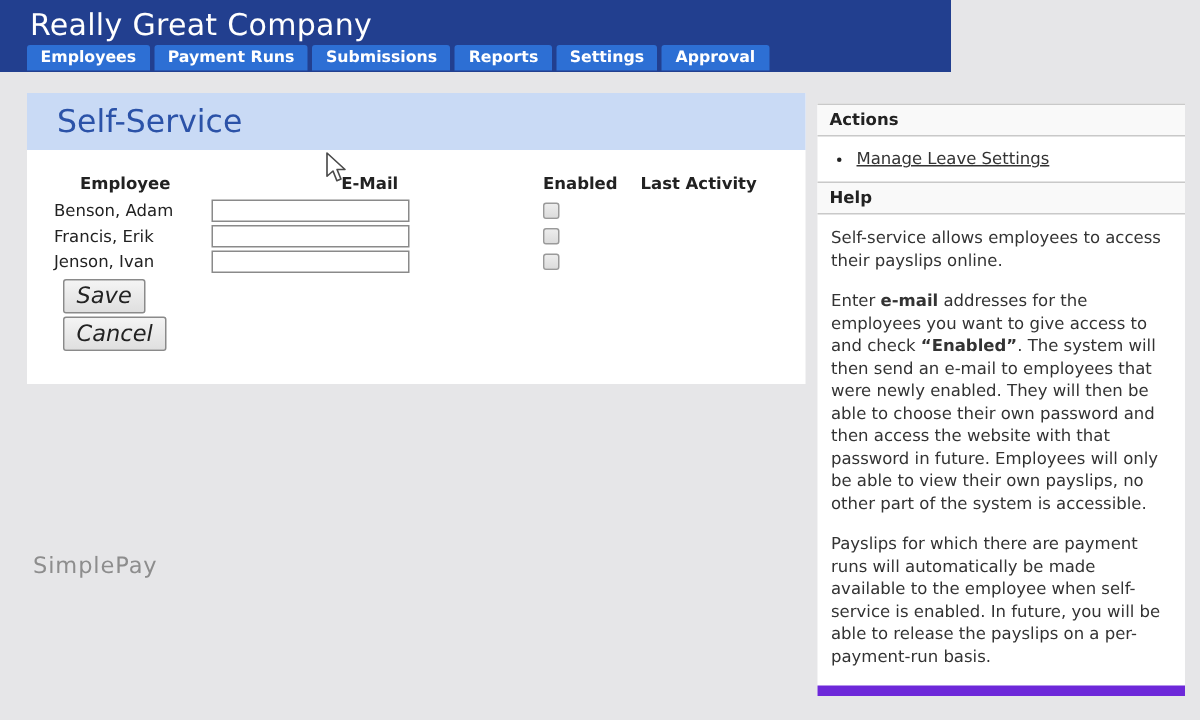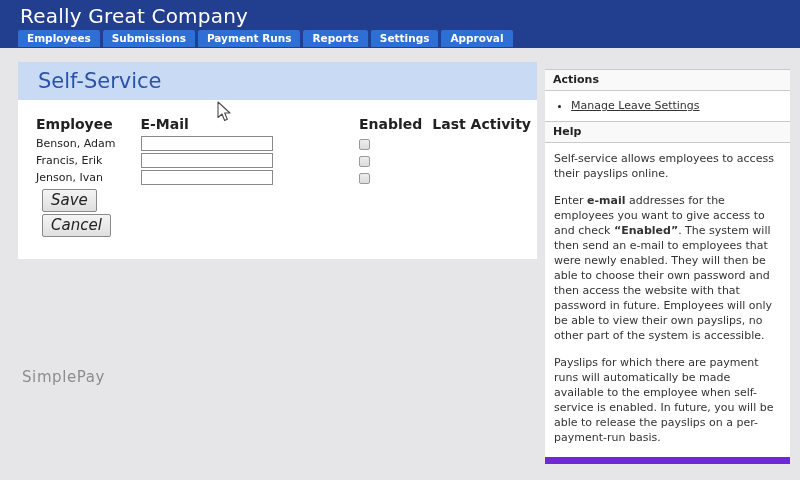--- a/index.html
+++ b/index.html
@@ -1,31 +1,31 @@
 <!DOCTYPE html>
 <html><head>
 <meta charset="utf-8">
 <style>
   * { margin:0; padding:0; box-sizing:border-box; }
   html,body { width:800px; height:480px; overflow:hidden; }
   body { font-family:"DejaVu Sans","Liberation Sans",sans-serif; background:#e6e6e8; position:relative; font-size:11px; color:#222; }
 
   
-  .app-header { position:absolute; top:0; left:0; width:800px; height:48px; background:#223f8f; }
+  .app-header { position:absolute; top:0; left:0; width:634px; height:48px; background:#223f8f; }
   .company-title { position:absolute; left:20px; top:4px; color:#ffffff; font-size:20px; font-weight:normal; letter-spacing:0.2px; }
   .nav { position:absolute; left:18px; bottom:1px; display:flex; gap:3px; }
   .nav-tab { background:#2d6fd4; color:#fff; font-size:10.5px; font-weight:bold; padding:2px 9px 3px; border-radius:2px 2px 0 0; cursor:pointer; white-space:nowrap; }
 
   
   .content-panel { position:absolute; left:18px; top:62px; width:519px; background:#ffffff; padding-bottom:22px; }
   .banner { height:38px; background:#c9daf5; display:flex; align-items:center; }
   .page-title { color:#2b52a8; font-size:21px; margin-left:20px; }
 
   table.emp-table { border-collapse:separate; border-spacing:2px; margin:12px 0 0 12px; }
-  .emp-table th { text-align:left; font-size:14px; font-weight:bold; padding:2px 4px; white-space:nowrap; }
+  .emp-table th { text-align:center; font-size:11px; font-weight:bold; padding:2px 4px; white-space:nowrap; }
   .emp-table td { padding:0 4px; height:15px; font-size:11px; white-space:nowrap; vertical-align:middle; }
   .col-name  { width:103px; }
   .col-email { width:219px; }
   .col-enabled { width:56px; }
   .col-last { width:96px; }
   tr.alt td { background:#d5d5d5; }
 
   .email-input { width:132px; height:15px; border:1px solid #8a8a8a; background:#fff; font-size:11px; padding:0 2px; font-family:inherit; }
   .enabled-checkbox { appearance:none; -webkit-appearance:none; width:11px; height:11px; border:1px solid #9a9a9a; background:linear-gradient(#ededed,#dcdcdc); border-radius:2px; vertical-align:middle; margin:0; }
 
@@ -47,22 +47,22 @@
   
   .cursor { position:absolute; left:217px; top:101px; width:15px; height:22px; pointer-events:none; }
 </style>
 </head>
 <body>
 
 <div class="app-header">
   <div class="company-title">Really Great Company</div>
   <div class="nav">
     <div class="nav-tab">Employees</div>
+    <div class="nav-tab">Payment Runs</div>
     <div class="nav-tab">Submissions</div>
-    <div class="nav-tab">Payment Runs</div>
     <div class="nav-tab">Reports</div>
     <div class="nav-tab">Settings</div>
     <div class="nav-tab">Approval</div>
   </div>
 </div>
 
 <div class="content-panel">
   <div class="banner">
     <div class="page-title">Self-Service</div>
   </div>

